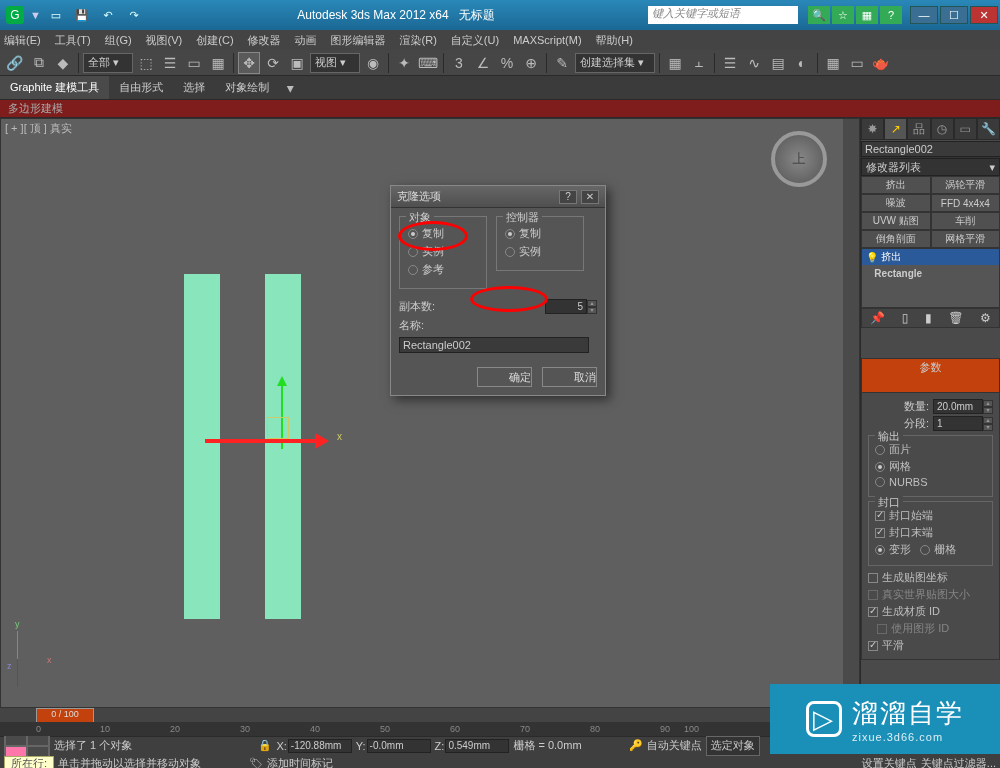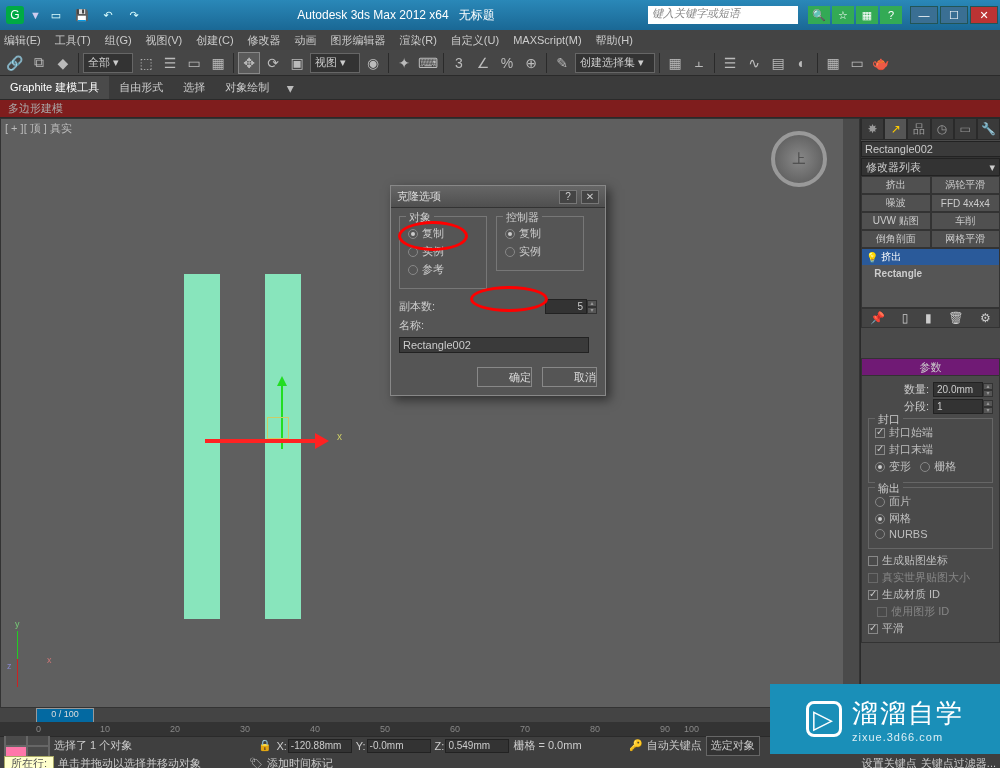--- a/index.html
+++ b/index.html
@@ -70,21 +70,21 @@
 .objname input { flex:1; background:#3a3a3a; border:1px solid #222; color:#ccc; font-size:11px; height:16px; padding:0 3px; }
 .colorsw { width:16px; height:16px; background:#0c0; margin-left:2px; }
 .modlist { height:18px; background:#333; border:1px solid #222; color:#ccc; padding:0 4px; display:flex; align-items:center; justify-content:space-between; }
 .modbtns { display:flex; flex-wrap:wrap; }
 .modbtn { width:50%; height:18px; background:#505050; border:1px solid #333; color:#ccc; display:flex; align-items:center; justify-content:center; font-size:10px; }
 .modstack { height:60px; background:#555; border:1px solid #333; }
 .stackitem { height:16px; display:flex; align-items:center; padding:0 4px; color:#ccc; font-size:10px; }
 .stackitem.sel { background:#2a5a9a; color:#fff; }
 .stacktools { height:20px; display:flex; align-items:center; justify-content:space-around; background:#444; border:1px solid #333; }
 .stacktools span { color:#ccc; font-size:12px; }
-.rollout-h { height:18px; background:#701a75; border:1px solid #333; color:#ccc; text-align:center; line-height:17px; }
+.rollout-h { height:35px; background:#c2410c; border:1px solid #333; color:#ccc; text-align:center; line-height:17px; }
 .rollout { background:#4a4a4a; padding:4px 6px; border:1px solid #333; border-top:none; }
 .prow { display:flex; align-items:center; margin:2px 0; }
 .prow .lbl { flex:1; color:#ccc; text-align:right; margin-right:4px; }
 .spin { width:50px; height:15px; background:#333; border:1px solid #222; color:#ccc; padding:0 3px; font-size:10px; display:flex; align-items:center; }
 .spinbt { width:10px; display:flex; flex-direction:column; }
 .spinbt span { height:7px; background:#555; border:1px solid #333; font-size:6px; text-align:center; line-height:5px; color:#999; }
 .legend { border:1px solid #666; padding:4px 6px 6px; margin:4px 0; position:relative; }
 .legend .lt { position:absolute; top:-7px; left:6px; background:#4a4a4a; padding:0 3px; color:#ccc; }
 .ck,.rd { margin-right:4px; }
 .rd { width:10px; height:10px; border-radius:50%; border:1px solid #888; display:inline-block; vertical-align:middle; }
@@ -109,21 +109,21 @@
 .dlg-btn { width:55px; height:20px; background:#555; border:1px solid #888; color:#ddd; text-align:right; line-height:18px; }
 
 
 .anno { position:absolute; border:3px solid #f00; border-radius:50%; pointer-events:none; }
 .anno.a1 { left:398px; top:221px; width:70px; height:30px; }
 .anno.a2 { left:470px; top:286px; width:78px; height:26px; }
 
 
 .bottomarea { position:absolute; left:0; right:0; bottom:0; height:60px; background:#3a3a3a; }
 .timeslider { height:14px; background:#444; position:relative; }
-.timehandle { position:absolute; left:36px; top:0; width:58px; height:21px; background:#0369a1; border:1px solid #999; color:#ddd; font-size:9px; text-align:center; line-height:10px; }
+.timehandle { position:absolute; left:36px; top:0; width:58px; height:21px; background:#c2410c; border:1px solid #999; color:#ddd; font-size:9px; text-align:center; line-height:10px; }
 .timeline { height:14px; background:#333; position:relative; }
 .ticklbl { position:absolute; top:2px; color:#888; font-size:9px; }
 .statusrow { display:flex; align-items:center; height:18px; background:#3f3f3f; border-top:1px solid #2a2a2a; padding:0 4px; gap:4px; }
 .statusrow2 { display:flex; align-items:center; height:18px; background:#3f3f3f; padding:0 4px; gap:4px; }
 .coord { display:flex; align-items:center; gap:1px; }
 .coord .clbl { color:#ccc; }
 .coord input { width:64px; height:14px; background:#333; border:1px solid #222; color:#ccc; padding:0 2px; font-size:10px; }
 .statustxt { color:#ccc; }
 .hotbox { background:#ffc; color:#555; border:1px solid #aa6; padding:0 6px; height:14px; display:flex; align-items:center; }
 .minivp { width:46px; height:28px; background:#4a4a4a; border:1px solid #666; display:flex; flex-wrap:wrap; }
@@ -304,49 +304,49 @@
       </div>
       <div class="prow">
         <span class="lbl">分段:</span>
         <span class="spin">1</span>
         <span class="spinbt">
             <span>▴</span>
             <span>▾</span>
           </span>
       </div>
       <div class="legend">
+        <span class="lt">输出</span>
+        <div class="prow">
+            <span class="rd"></span>
+            <span>面片</span>
+          </div>
+        <div class="prow">
+            <span class="rd on"></span>
+            <span>网格</span>
+          </div>
+        <div class="prow">
+            <span class="rd"></span>
+            <span>NURBS</span>
+          </div>
+      </div>
+      <div class="legend">
         <span class="lt">封口</span>
         <div class="prow">
             <span class="ck on"></span>
             <span>封口始端</span>
           </div>
         <div class="prow">
             <span class="ck on"></span>
             <span>封口末端</span>
           </div>
         <div class="prow">
           <span class="rd on"></span><span>变形</span>
           &nbsp;&nbsp;&nbsp;
           <span class="rd"></span><span>栅格</span>
         </div>
-      </div>
-      <div class="legend">
-        <span class="lt">输出</span>
-        <div class="prow">
-            <span class="rd"></span>
-            <span>面片</span>
-          </div>
-        <div class="prow">
-            <span class="rd on"></span>
-            <span>网格</span>
-          </div>
-        <div class="prow">
-            <span class="rd"></span>
-            <span>NURBS</span>
-          </div>
       </div>
       <div class="prow">
           <span class="ck"></span>
           <span>生成贴图坐标</span>
         </div>
       <div class="prow" style="opacity:.5">
           <span class="ck"></span>
           <span>真实世界贴图大小</span>
         </div>
       <div class="prow">

